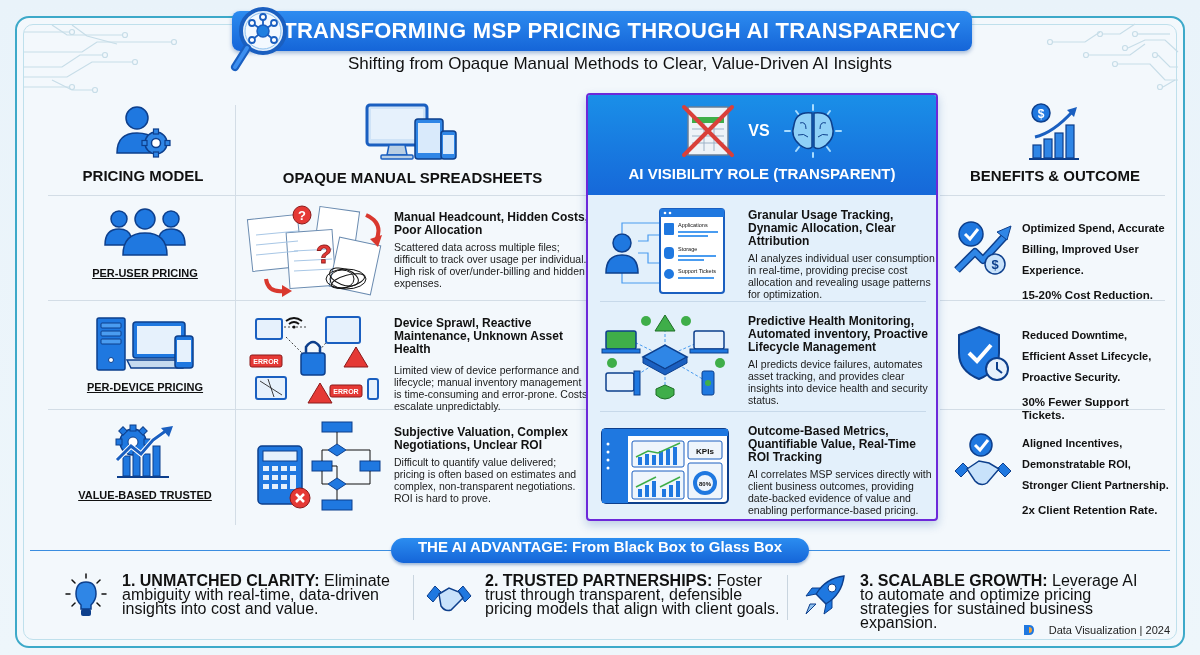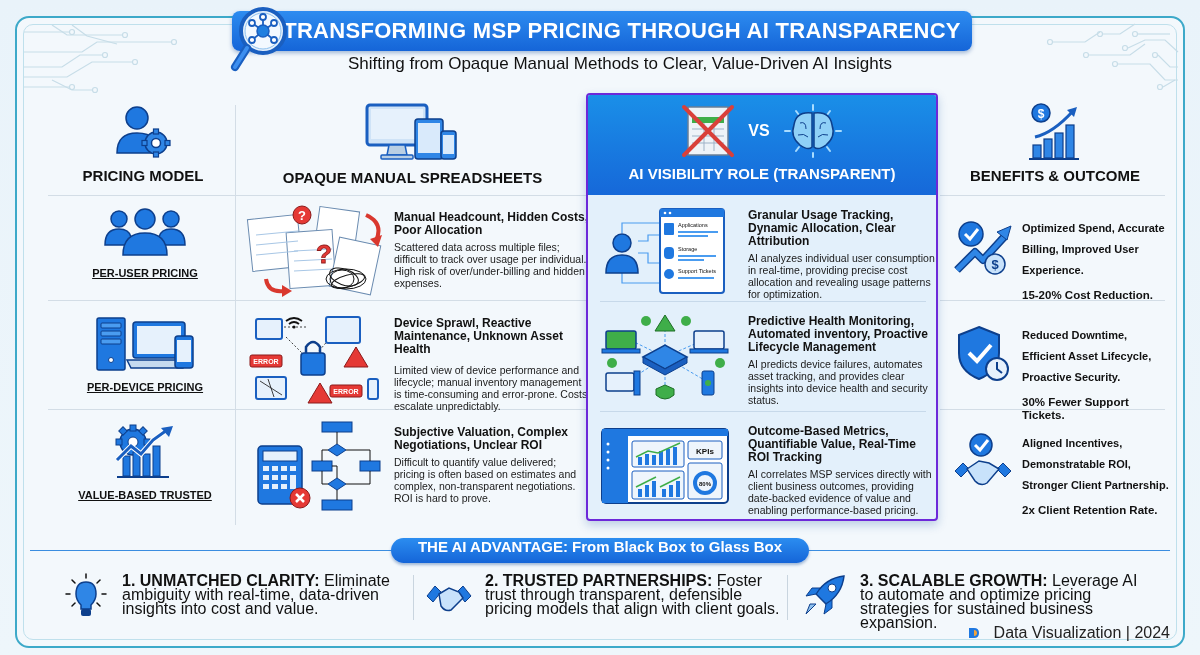--- a/index.html
+++ b/index.html
@@ -95,21 +95,21 @@
   }
   .adv-banner-text { color: #fff; font-weight: 700; font-size: 15px; }
   .adv-item { position: absolute; top: 568px; height: 62px; }
   .adv-icon { position: absolute; left: 0; top: 4px; width: 48px; height: 48px; }
   .adv-text { position: absolute; left: 60px; top: 6px; font-size: 16px; line-height: 14px; color: #111; }
   .adv-text b { font-weight: 700; }
   .adv-sep { position: absolute; top: 575px; width: 1px; height: 45px; background: #c9d5df; }
 
   .footer {
     position: absolute; right: 30px; top: 624px; display: flex; align-items: center; gap: 14px;
-    font-size: 16px; color: #222;
+    font-size: 11px; color: #222;
   }
 </style>
 </head>
 <body>
 
 <div class="frame"></div>
 <div class="frame-inner"></div>
 
 <svg class="circuit" style="left:22px;top:22px" width="160" height="75" viewBox="0 0 160 75">
   <g fill="none" stroke="#c7dde8" stroke-width="1.2">

